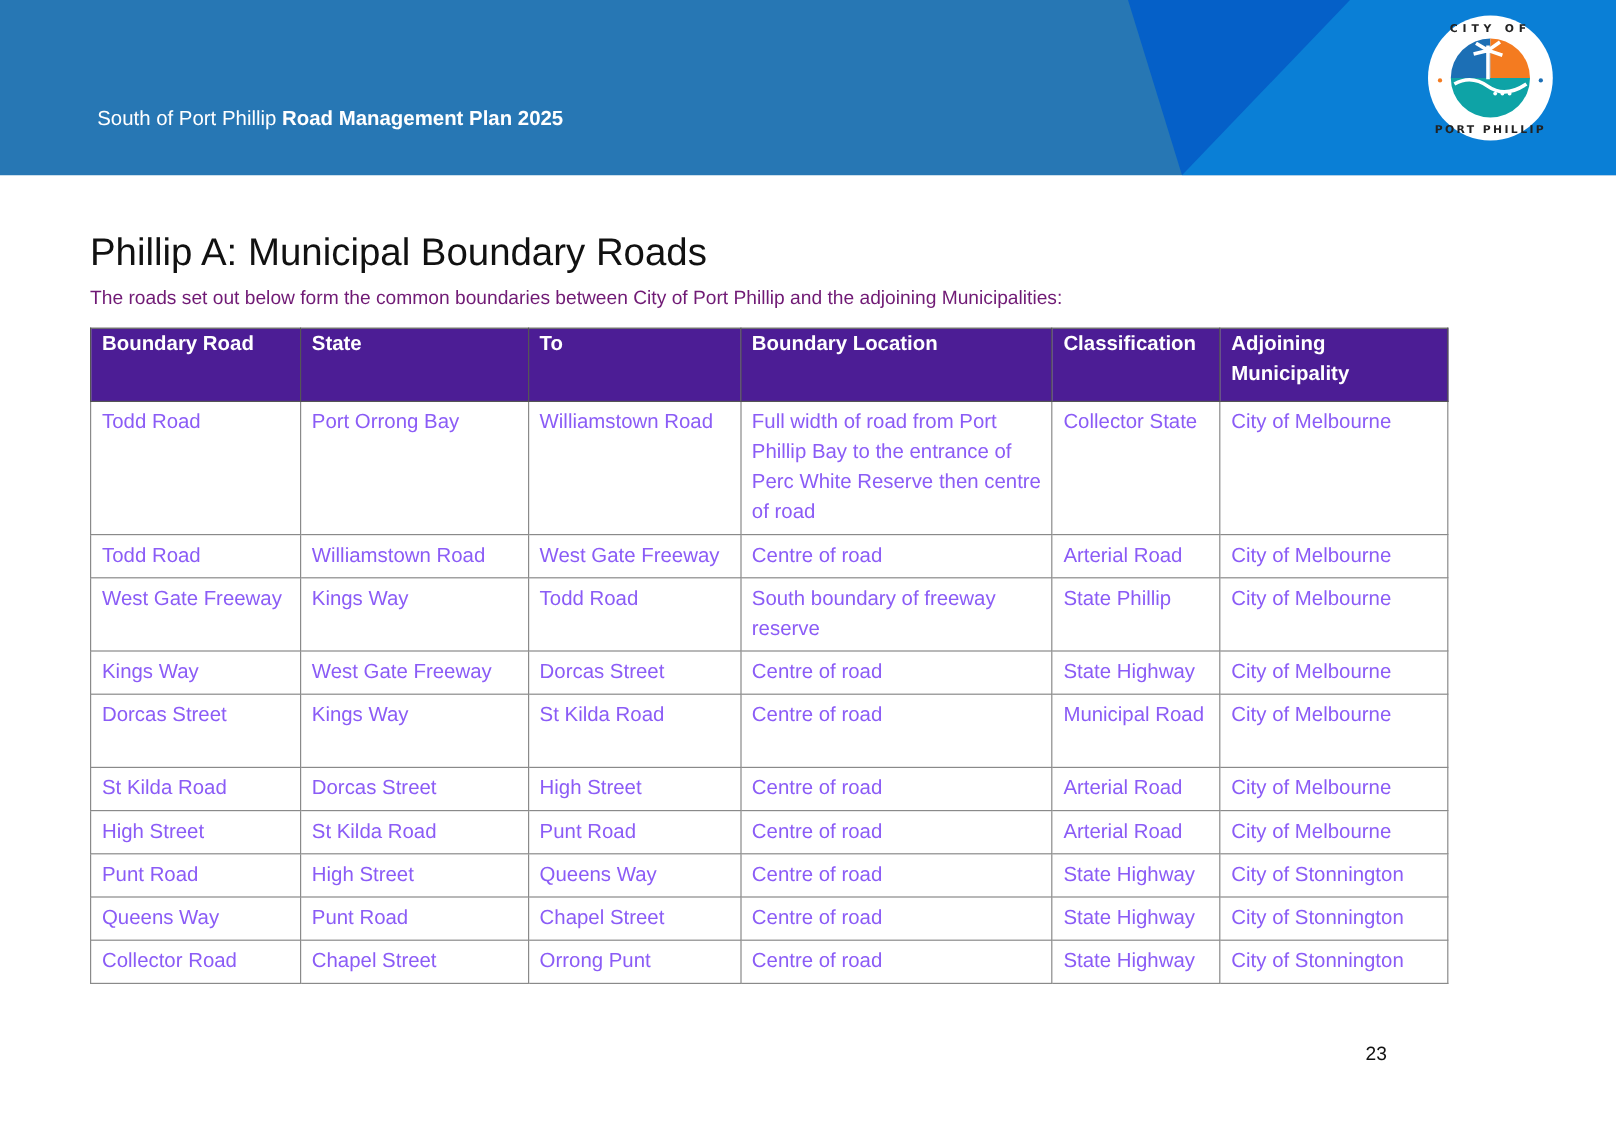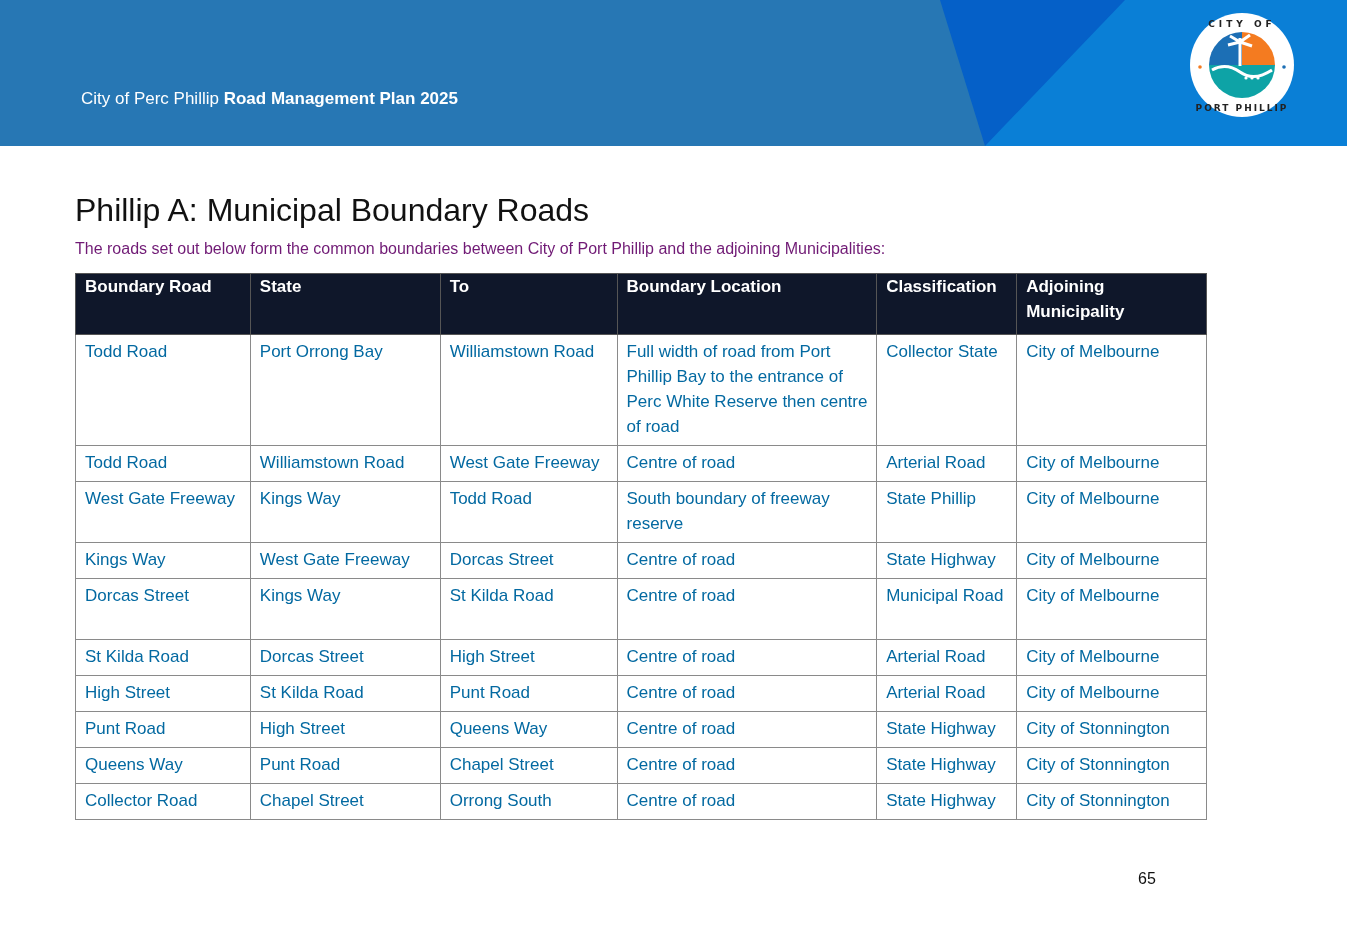--- a/index.html
+++ b/index.html
@@ -10,38 +10,38 @@
   .banner svg.bg { position: absolute; left: 0; top: 0; }
   .banner-title { position: absolute; left: 81px; top: 89px; font-size: 17px; color: #ffffff; white-space: nowrap; }
   .banner-title .bold { font-weight: bold; margin-top: 16px; }
   .logo { position: absolute; left: 1188px; top: 12px; width: 108px; height: 106px; }
 
   .heading { position: absolute; left: 75px; top: 192px; font-size: 32px; font-weight: normal; color: #111; white-space: nowrap; }
   .intro { position: absolute; left: 75px; top: 240px; font-size: 16px; color: #701a75; white-space: nowrap; }
 
   table.roads { position: absolute; left: 75px; top: 273px; width: 1132px; border-collapse: collapse; font-size: 17px; line-height: 25px; }
   table.roads th, table.roads td { border: 1.5px solid #8a8a8a; vertical-align: top; text-align: left; padding: 4px 8px 6px 9px; }
-  table.roads th { background: #0f172a; color: #fff; font-weight: bold; font-size: 17px; line-height: 25px; padding-top: 0px; height: 61px; border-color: #555; }
-  table.roads td { color: #0369a1; }
+  table.roads th { background: #4c1d95; color: #fff; font-weight: bold; font-size: 17px; line-height: 25px; padding-top: 0px; height: 61px; border-color: #555; }
+  table.roads td { color: #8b5cf6; }
   col.c1 { width: 175px; } col.c2 { width: 190px; } col.c3 { width: 177px; }
   col.c4 { width: 260px; } col.c5 { width: 140px; } col.c6 { width: 190px; }
 
   .page-number { position: absolute; left: 1138px; top: 870px; font-size: 16px; color: #111; }
 </style>
 </head>
 <body>
 
 <div class="banner">
   <svg class="bg" width="1347" height="146" viewBox="0 0 1347 146">
     <rect x="0" y="0" width="1347" height="146" fill="#2777b4"></rect>
     <polygon points="940,0 1347,0 1347,146 985,146" fill="#0560c8"></polygon>
     <polygon points="1125,0 1347,0 1347,146 985,146" fill="#0a7fd6"></polygon>
   </svg>
   <div class="banner-title">
-    <span>City of Perc Phillip</span>
+    <span>South of Port Phillip</span>
     <span class="bold">Road Management Plan 2025</span>
   </div>
   <svg class="logo" viewBox="0 0 108 106">
     <circle cx="54" cy="53" r="52" fill="#ffffff"></circle>
     <path d="M54 20 A33 33 0 0 0 21 53 L54 53 Z" fill="#1c6fb5"></path>
     <path d="M54 20 A33 33 0 0 1 87 53 L54 53 Z" fill="#f47b20"></path>
     <path d="M21 53 A33 33 0 0 0 87 53 Z" fill="#0ea3a6"></path>
     <path d="M24 58 Q38 50 52 60 T84 58" stroke="#fff" stroke-width="3" fill="none"></path>
     <path d="M52 26 L52 54 M52 30 L42 24 M52 30 L62 23 M52 30 L40 33 M52 30 L64 34" stroke="#fff" stroke-width="3" fill="none"></path>
     <circle cx="58" cy="66" r="1.6" fill="#fff"></circle>
@@ -145,21 +145,21 @@
       <td>Queens Way</td>
       <td>Punt Road</td>
       <td>Chapel Street</td>
       <td>Centre of road</td>
       <td>State Highway</td>
       <td>City of Stonnington</td>
     </tr>
     <tr style="height:36px">
       <td>Collector Road</td>
       <td>Chapel Street</td>
-      <td>Orrong South</td>
+      <td>Orrong Punt</td>
       <td>Centre of road</td>
       <td>State Highway</td>
       <td>City of Stonnington</td>
     </tr>
   </tbody>
 </table>
 
-<div class="page-number">65</div>
+<div class="page-number">23</div>
 
 </body></html>

